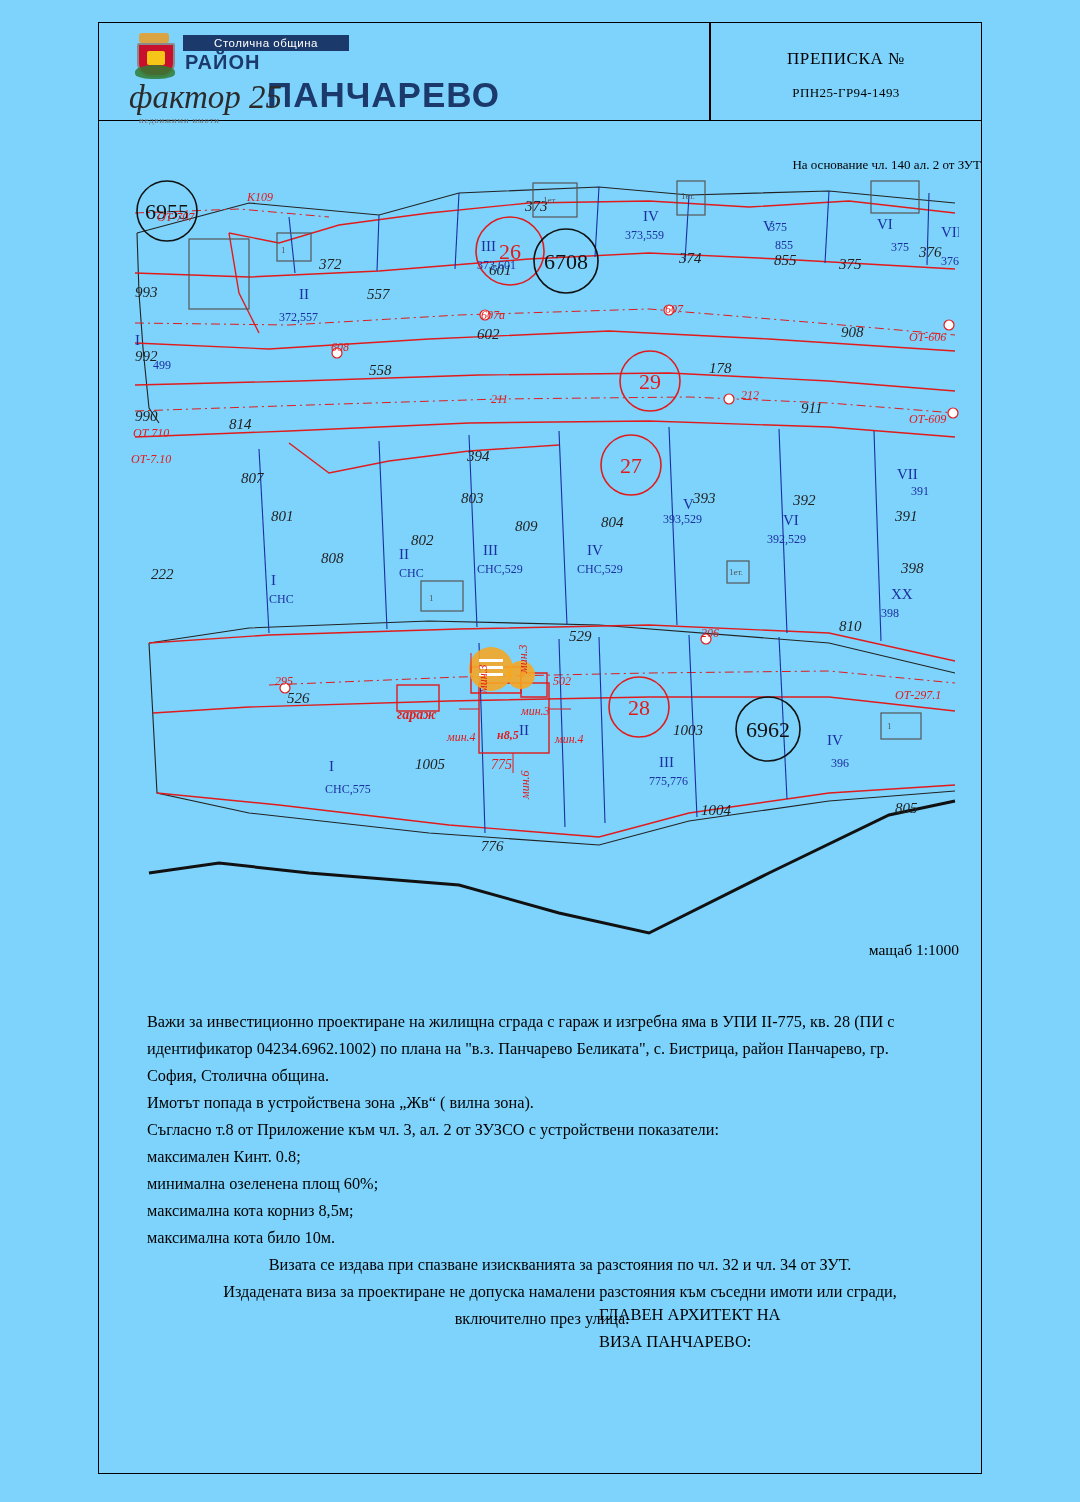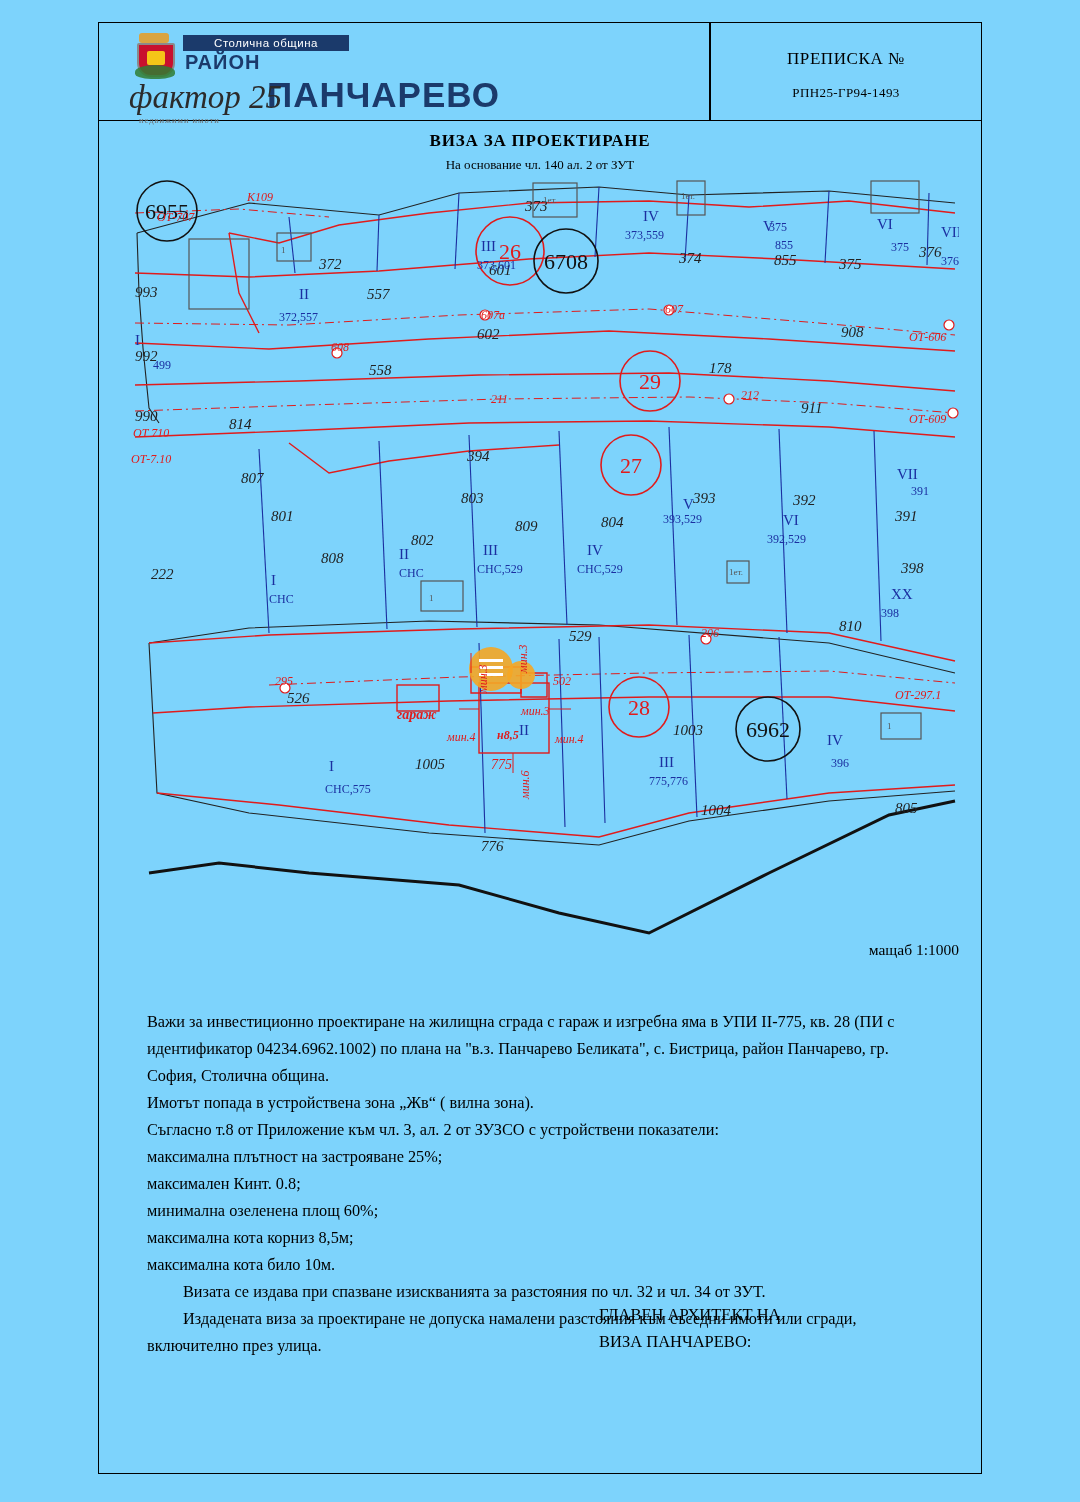--- a/index.html
+++ b/index.html
@@ -19,31 +19,31 @@
   .badge{position:absolute;left:66px;top:4px;width:166px;}
   .badge .b1{background:#1b3a6b;color:#fff;font-family:"Liberation Sans",sans-serif;font-size:11.5px;letter-spacing:.5px;text-align:center;padding:2px 0;}
   .badge .b2{color:#1b3a6b;font-family:"Liberation Sans",sans-serif;font-weight:bold;font-size:20px;letter-spacing:1px;padding-left:2px;line-height:22px;}
   .district{position:absolute;left:150px;top:44px;font-family:"Liberation Sans",sans-serif;font-weight:bold;font-size:35px;color:#1b3a6b;letter-spacing:1px;}
   .faktor{position:absolute;left:12px;top:48px;font-family:"Liberation Serif",serif;font-style:italic;font-size:33px;color:#2b2b2b;}
   .faktor-sub{position:absolute;left:22px;top:84px;font-family:"Liberation Serif",serif;font-size:8.5px;color:#6b6b6b;letter-spacing:1px;}
   .pr-no{position:absolute;left:612px;top:26px;width:270px;text-align:center;font-size:17px;letter-spacing:.6px;font-family:Liberation Serif, serif;}
   .pr-id{position:absolute;left:612px;top:62px;width:270px;text-align:center;font-size:13px;letter-spacing:.4px;}
 
   .title{position:absolute;left:0;top:108px;width:100%;text-align:center;font-weight:bold;font-size:17px;letter-spacing:.8px;}
-  .subtitle{position:absolute;left:0;top:134px;width:100%;text-align:center;font-size:13px;}
+  .subtitle{position:absolute;left:0;top:134px;width:100%;text-align:right;font-size:13px;}
 
   
   .draw{position:absolute;left:30px;top:150px;width:830px;height:780px;}
   .draw svg{position:absolute;left:0;top:0;}
 
   .scale{position:absolute;right:22px;top:918px;font-size:15.5px;}
 
   .body-text{position:absolute;left:48px;top:946px;width:790px;font-size:16.3px;line-height:27px;text-align:left;margin-top:39px;}
   .body-text p{margin:0;}
-  .body-text p.ind{text-indent:36px;}
+  .body-text p.ind{text-indent:36px;text-align:center;}
   .sign{position:absolute;left:500px;top:1278px;font-size:16.5px;line-height:27px;}
 </style>
 </head>
 <body>
 
 <div class="page">
   <div class="sheet">
 
     <div class="hdr">
       <div class="hdr-div"></div>
@@ -60,21 +60,20 @@
         </div>
         <div class="district">ПАНЧАРЕВО</div>
         <div class="faktor">фактор 25</div>
         <div class="faktor-sub">недвижими имоти</div>
       </div>
 
       <div class="pr-no">ПРЕПИСКА №</div>
       <div class="pr-id">РПН25-ГР94-1493</div>
     </div>
 
-    <div class="title">ВИЗА ЗА ПРОЕКТИРАНЕ</div>
     <div class="subtitle">На  основание чл. 140 ал. 2 от ЗУТ</div>
 
     <div class="draw">
       <svg width="830" height="780" viewBox="0 0 830 780">
         <defs>
           <style>
             .bl{fill:none;stroke:#222;stroke-width:1.1}
             .blu{fill:none;stroke:#1b2fa0;stroke-width:1.1}
             .rd{fill:none;stroke:#e11b1b;stroke-width:1.4}
             .rdt{fill:none;stroke:#e11b1b;stroke-width:1;stroke-dasharray:9 4 2 4}
@@ -323,21 +322,20 @@
         </g>
       </svg>
     </div>
 
     <div class="scale">мащаб 1:1000</div>
 
     <div class="body-text">
       <p>Важи за инвестиционно проектиране на жилищна сграда с гараж и изгребна яма в УПИ II-775, кв. 28  (ПИ с идентификатор 04234.6962.1002) по  плана на "в.з. Панчарево Беликата", с. Бистрица, район Панчарево, гр. София, Столична община.</p>
       <p>Имотът попада в устройствена зона „Жв“ ( вилна зона).</p>
       <p>Съгласно т.8 от Приложение към чл. 3, ал. 2 от ЗУЗСО с устройствени показатели:</p>
-      <p>максимална плътност на застрояване 25%;</p>
       <p>максимален Кинт. 0.8;</p>
       <p>минимална озеленена площ 60%;</p>
       <p>максимална кота корниз 8,5м;</p>
       <p>максимална кота било 10м.</p>
       <p class="ind">Визата се издава при спазване изискванията за разстояния по чл. 32 и чл. 34 от ЗУТ.</p>
       <p class="ind">Издадената виза за проектиране не допуска намалени разстояния към съседни имоти или сгради, включително през улица.</p>
     </div>
 
     <div class="sign">
       <div>ГЛАВЕН АРХИТЕКТ НА</div>

